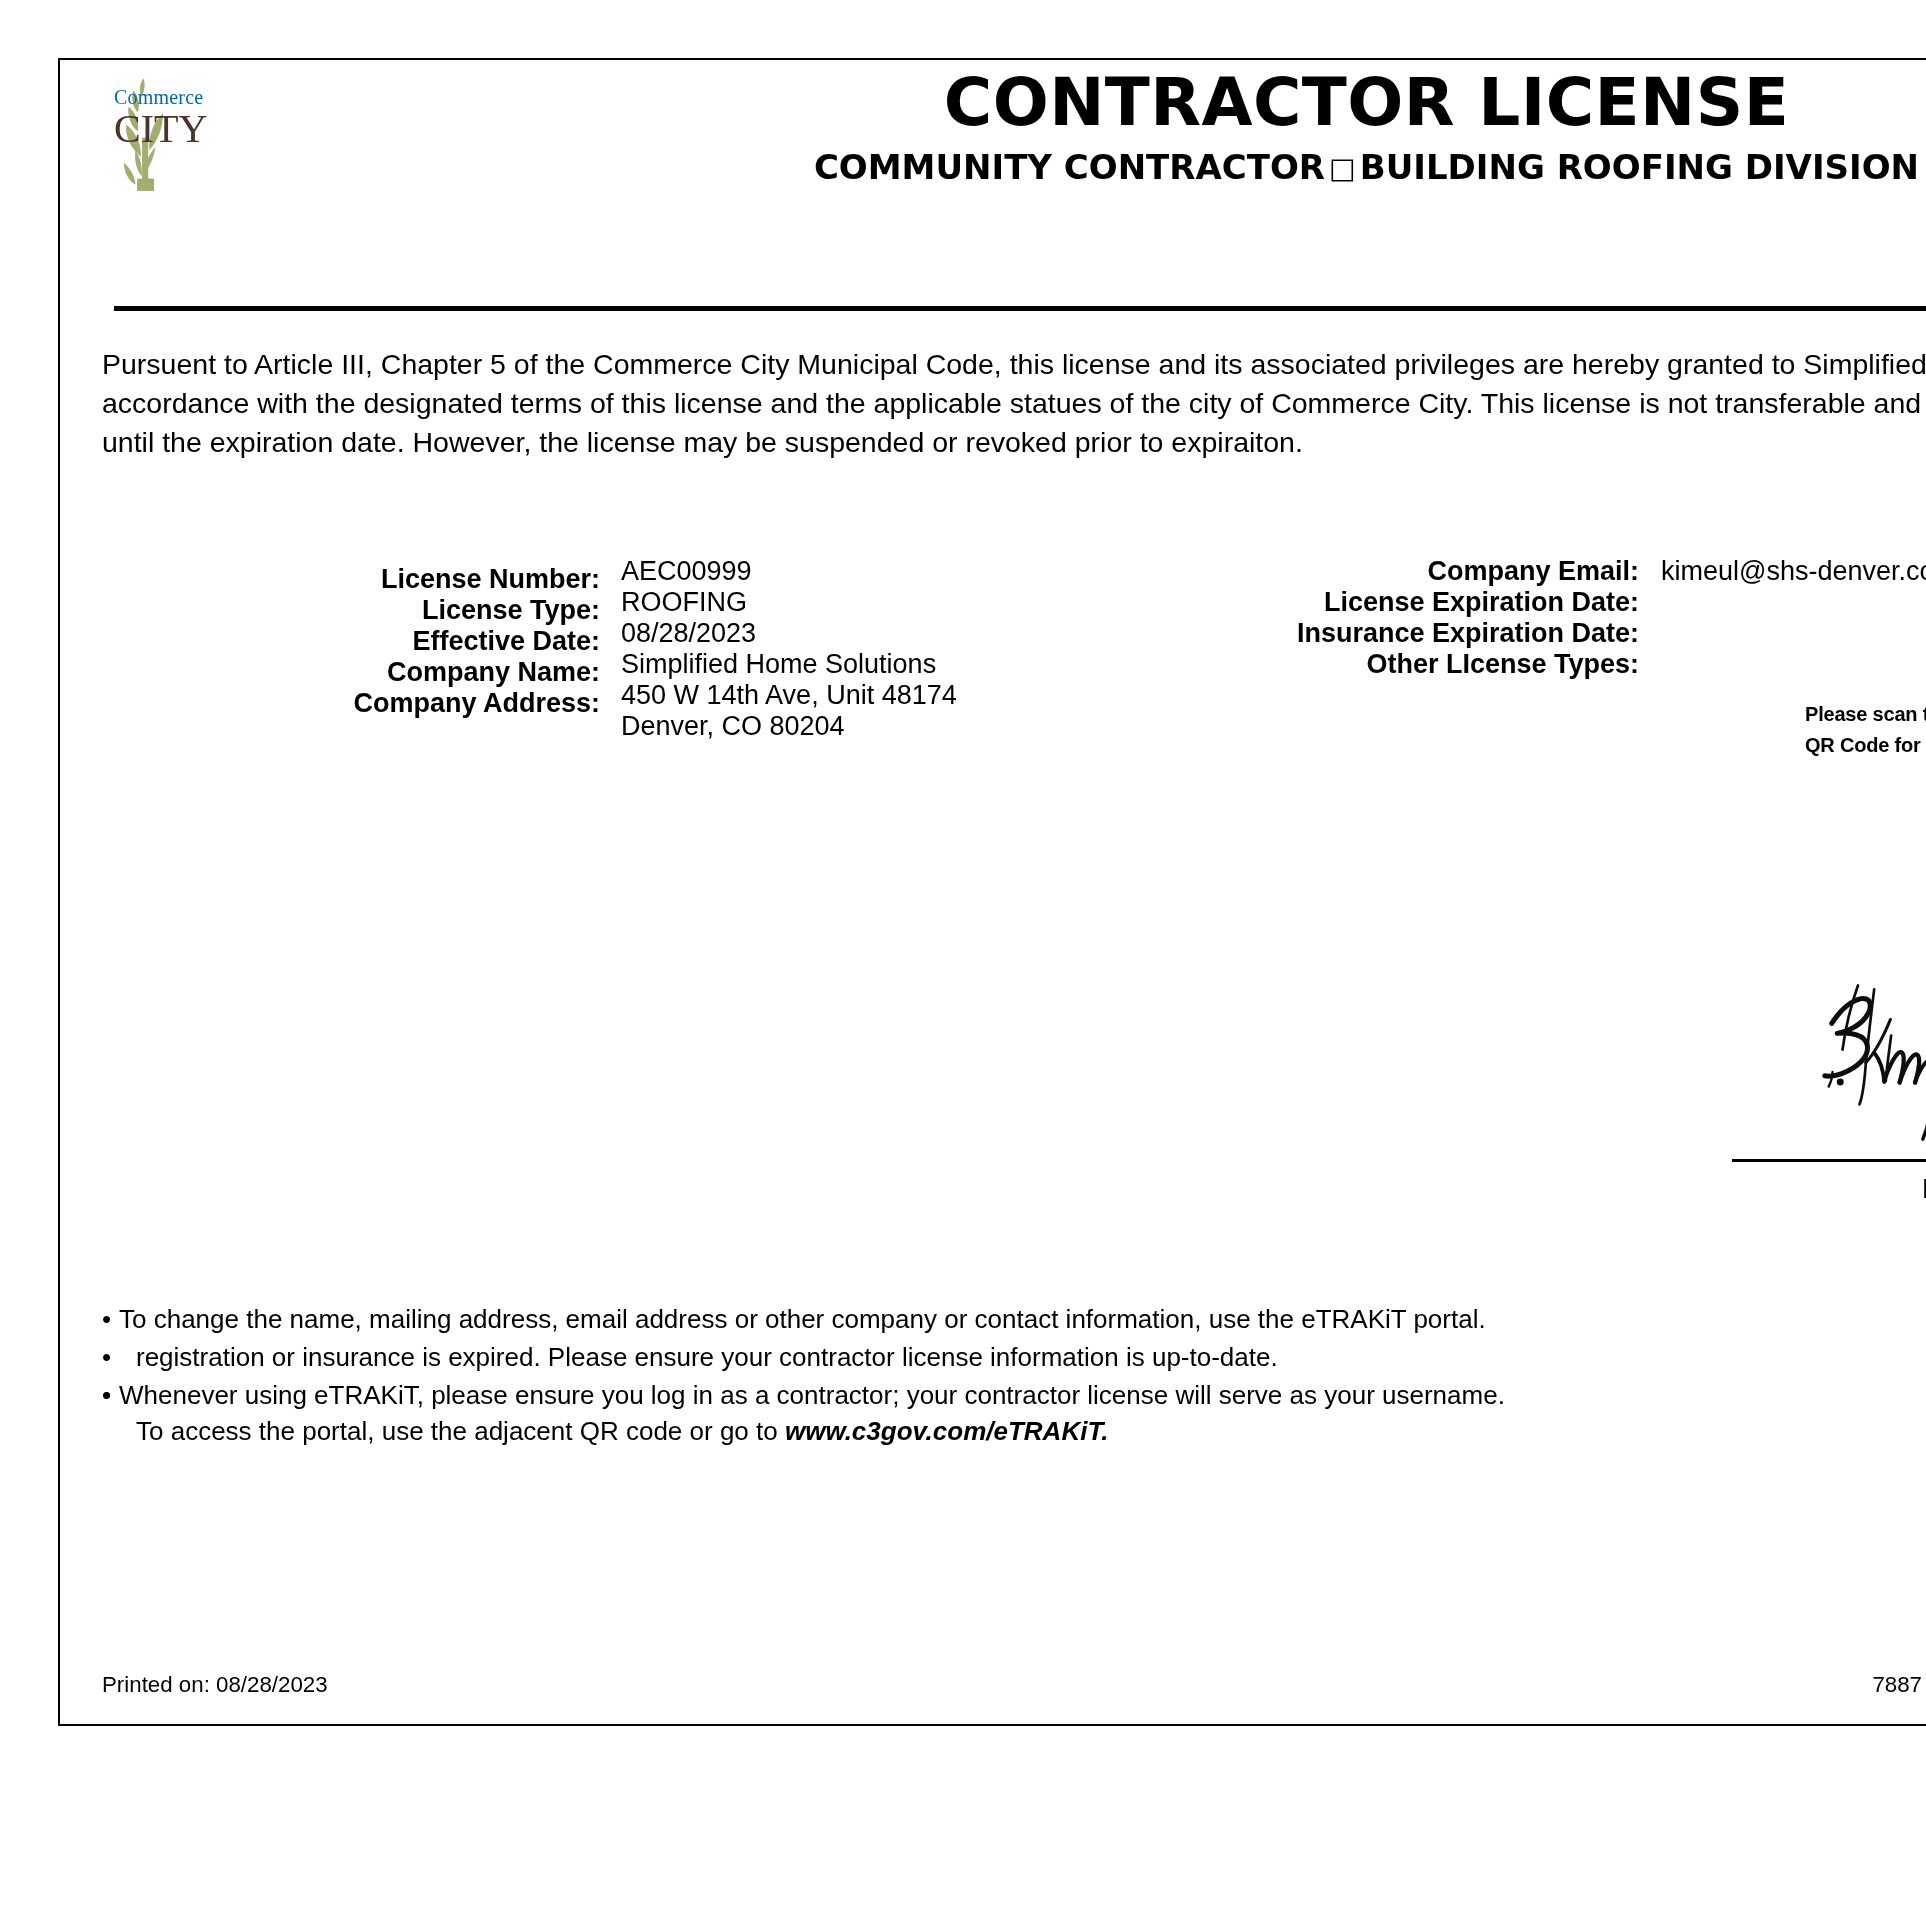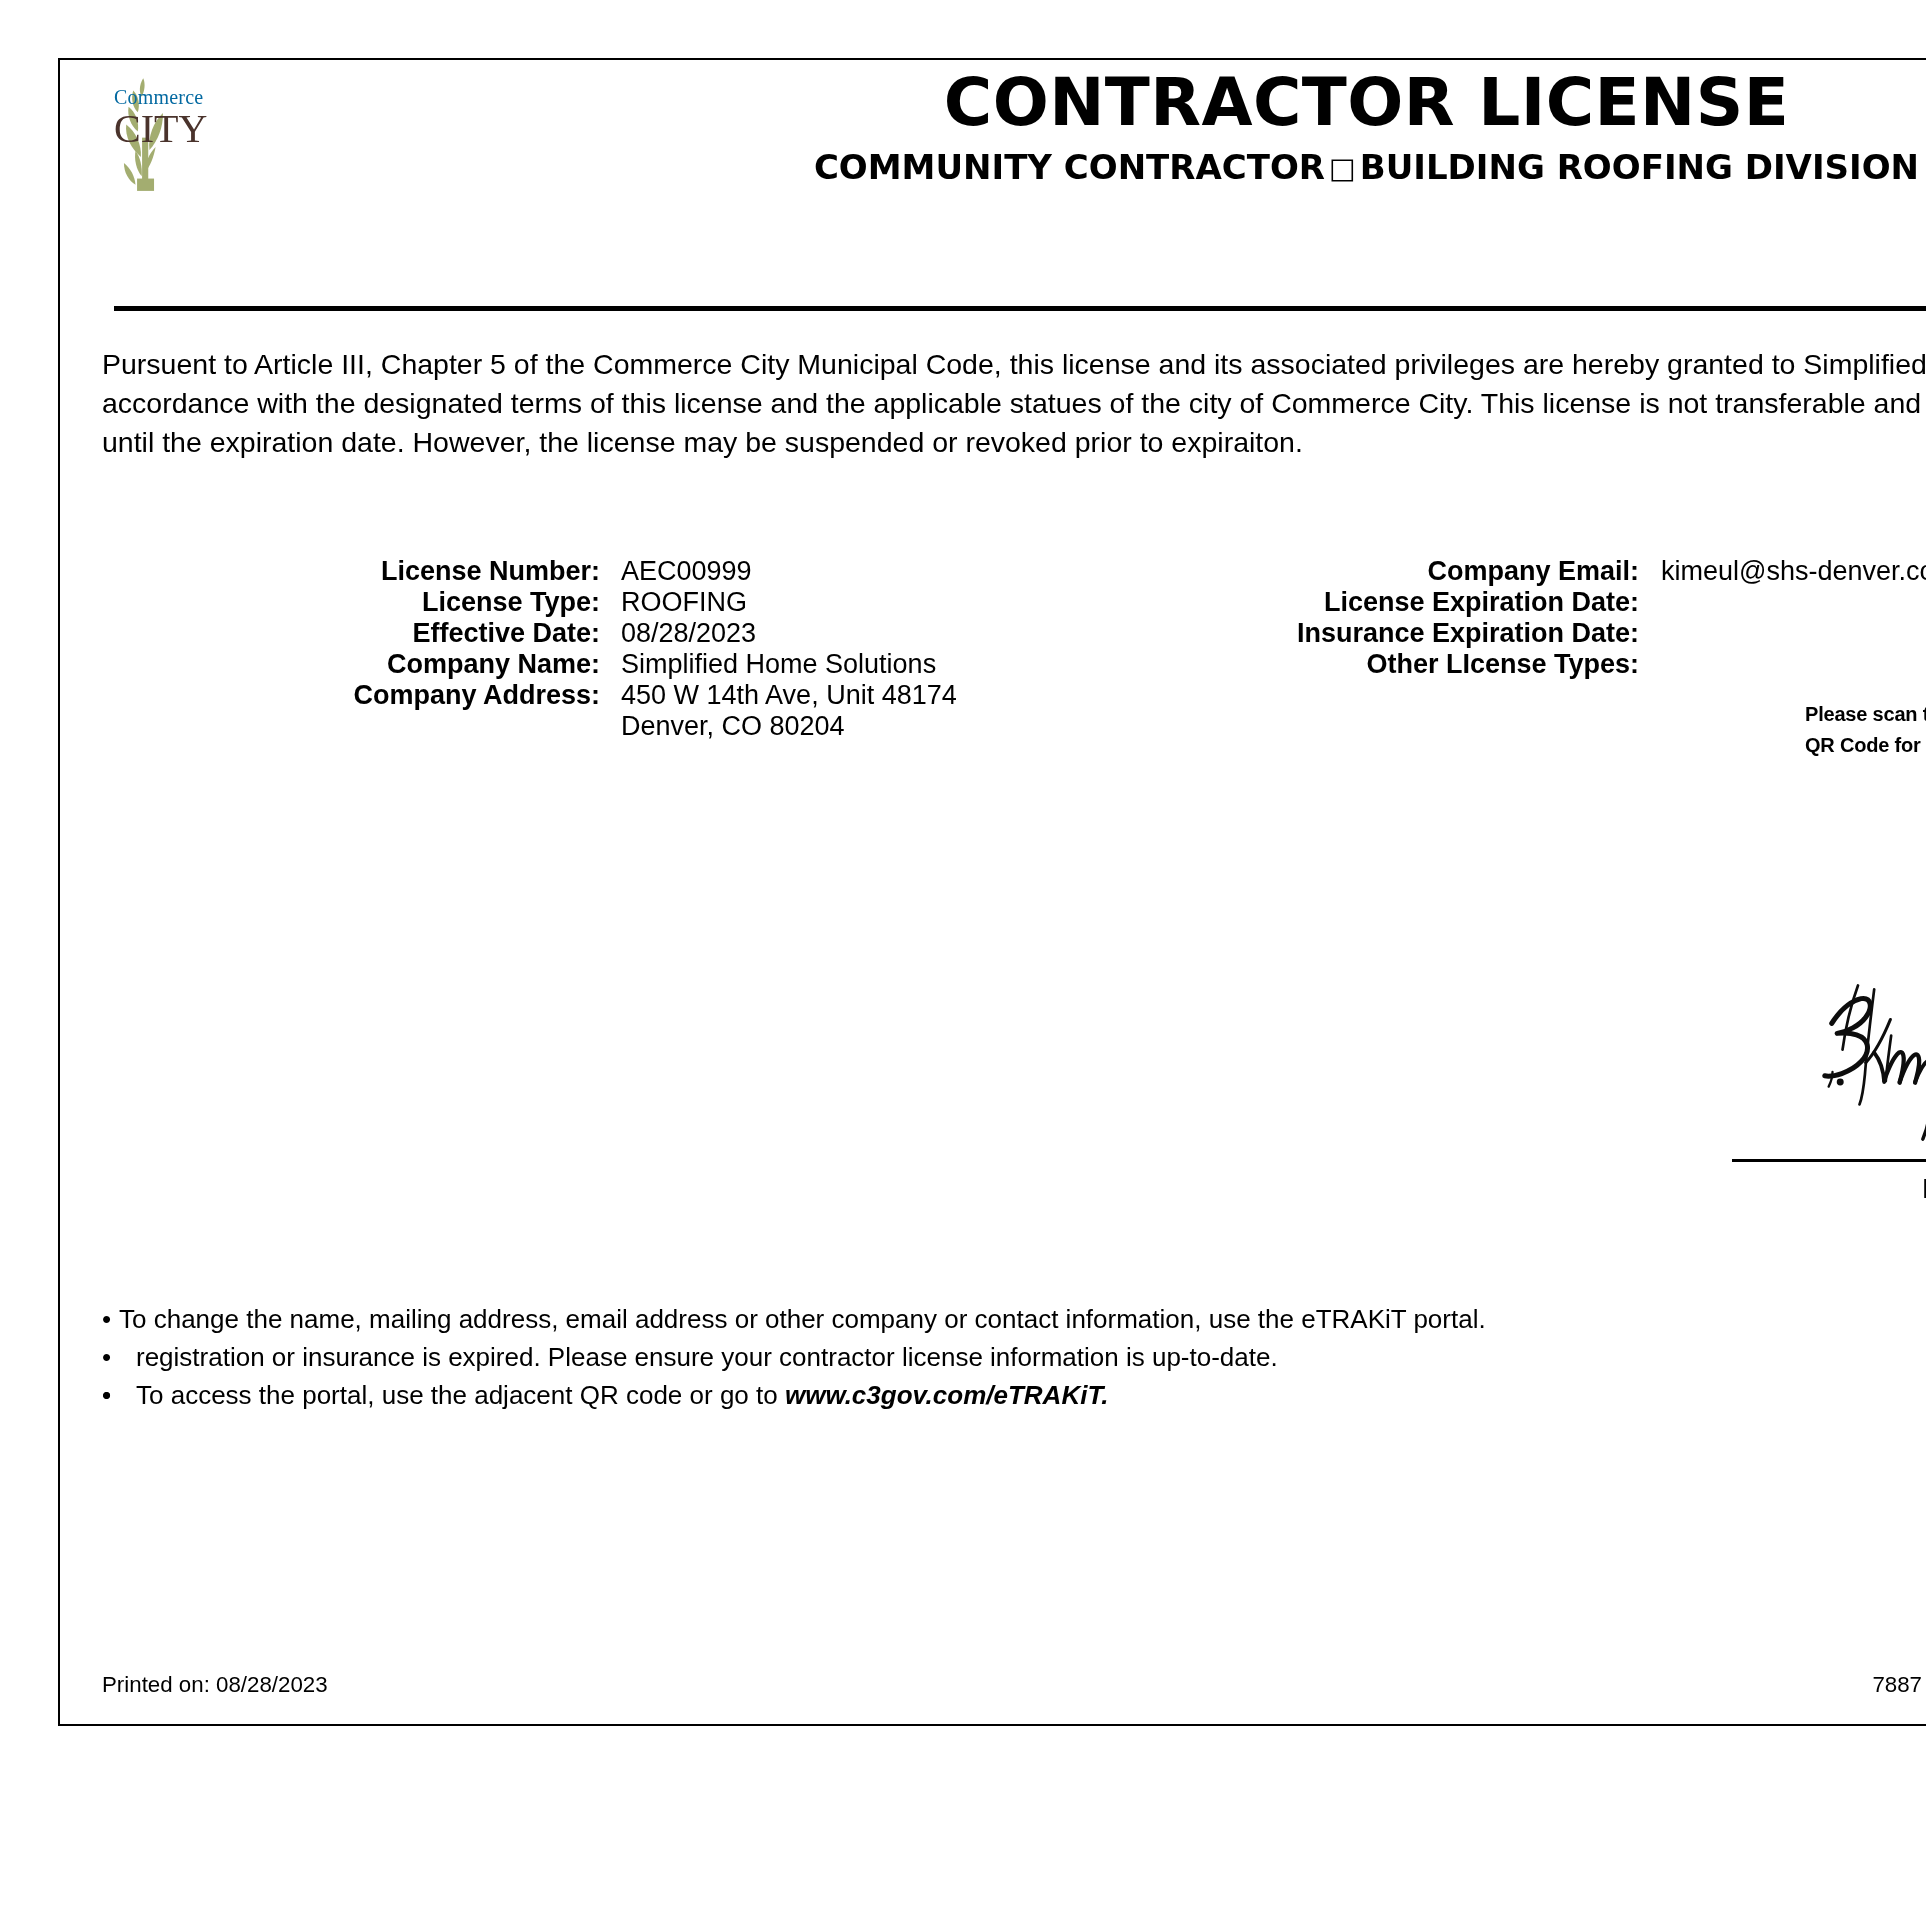--- a/index.html
+++ b/index.html
@@ -133,21 +133,21 @@
     line-height: 1;
     white-space: nowrap;
   }
   .fld-label {
     font-weight: bold;
     text-align: right;
   }
   .fld-value { font-weight: normal; }
 
   
-  .lbl-left  { right: 1880px; }   
+  .lbl-left  { right: 1880px; margin-top: 8px; }   
   .val-left  { left: 561px; }
 
   
   .lbl-right { right: 841px; }   
   .val-right { left: 1601px; }
 
   
   #qr-note {
     position: absolute;
     left: 1745px;
@@ -365,20 +365,21 @@
       <span class="note-bullet">•</span>
       <div class="note-cont">registration or insurance is expired. Please ensure your contractor license information is up-to-date.</div>
     </div>
 
     <div class="note-item">
       <span class="note-bullet">•</span>
     </div>
 
     <div class="note-item">
       <span class="note-bullet">•</span>
+      <span>Whenever using eTRAKiT, please ensure you log in as a contractor; your contractor license will serve as your username.</span>
       <div class="note-cont"><span>To access the portal, use the adjacent QR code or go to </span><span class="url-italic">www.c3gov.com/eTRAKiT.</span></div>
     </div>
   </div>
 
   <div id="footer">
     <div id="footer-left">Printed on: 08/28/2023</div>
     <div id="footer-right">7887 East 60th Avenue, Commerce City, Colorado  80022</div>
   </div>
 
 </div>

